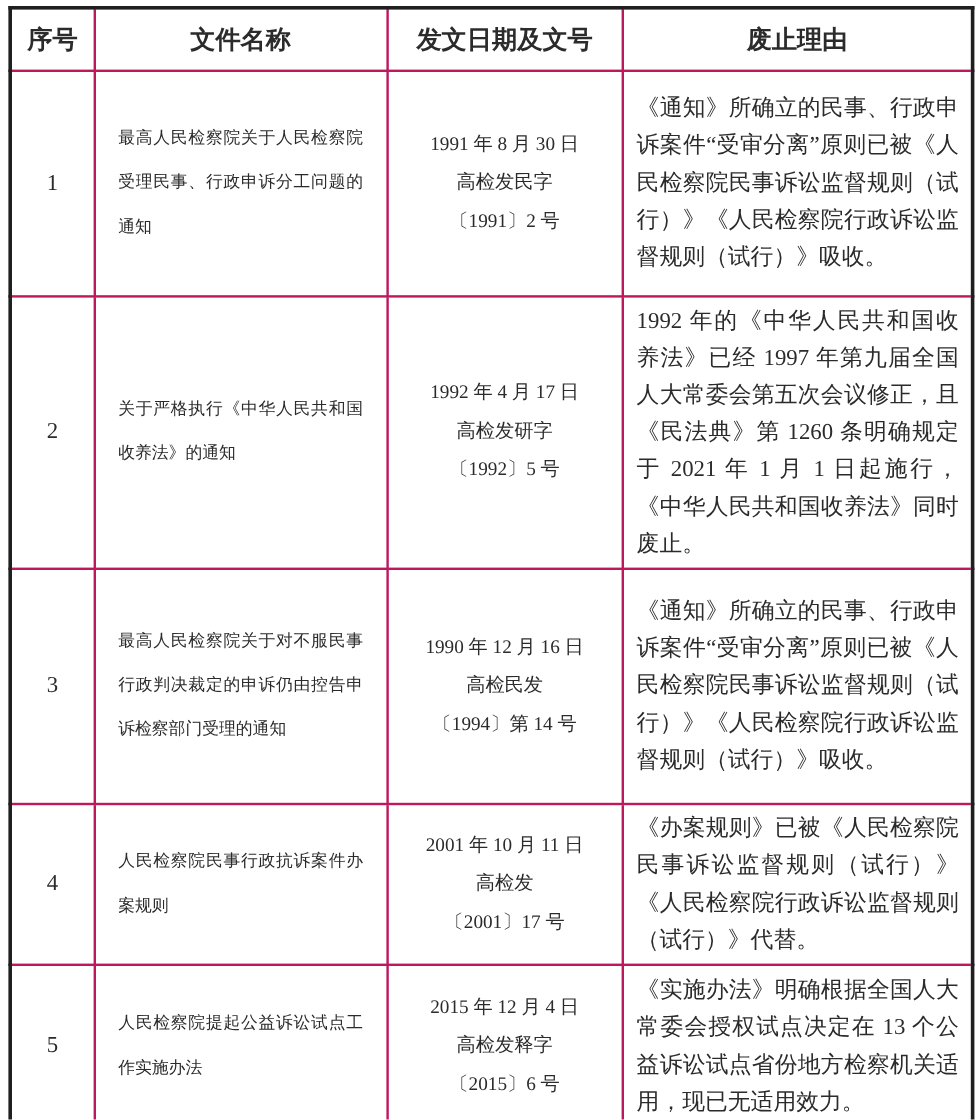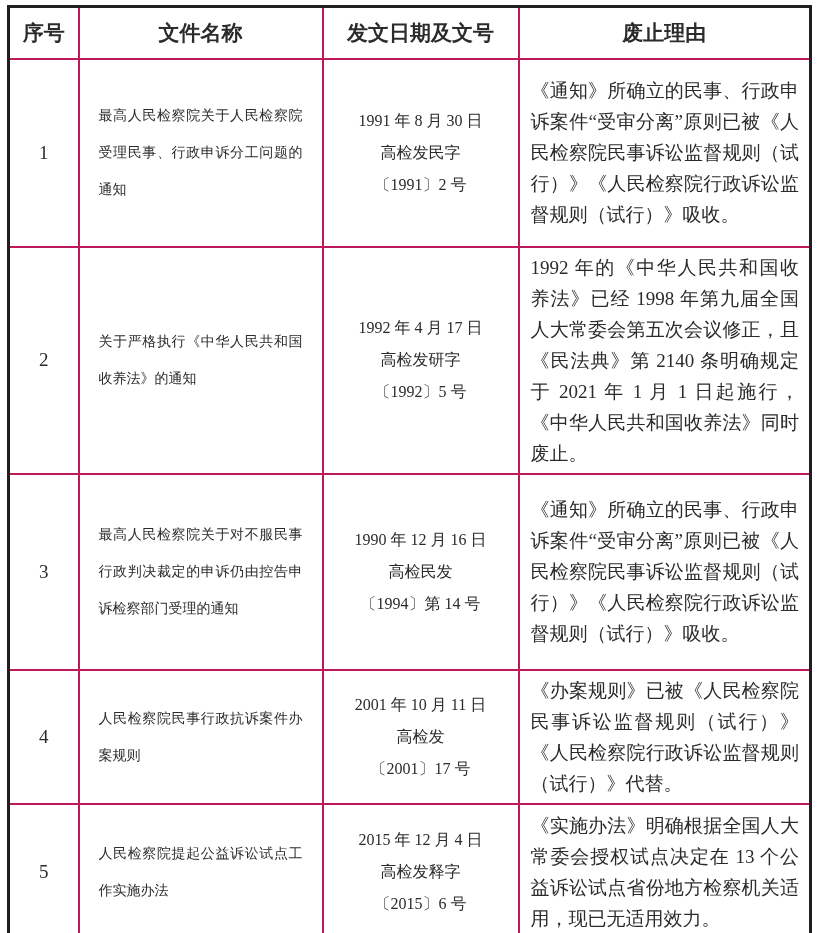--- a/index.html
+++ b/index.html
@@ -101,21 +101,21 @@
         <td class="c-reason">《通知》所确立的民事、行政申诉案件“受审分离”原则已被《人民检察院民事诉讼监督规则（试行）》《人民检察院行政诉讼监督规则（试行）》吸收。</td>
       </tr>
       <tr class="r1">
         <td class="c-seq">2</td>
         <td class="c-name">关于严格执行《中华人民共和国收养法》的通知</td>
         <td class="c-date">
           <div>1992 年 4 月 17 日</div>
           <div>高检发研字</div>
           <div>〔1992〕5 号</div>
         </td>
-        <td class="c-reason">1992 年的《中华人民共和国收养法》已经 1998 年第九届全国人大常委会第五次会议修正，且《民法典》第 2140 条明确规定于 2021 年 1 月 1 日起施行，《中华人民共和国收养法》同时废止。</td>
+        <td class="c-reason">1992 年的《中华人民共和国收养法》已经 1997 年第九届全国人大常委会第五次会议修正，且《民法典》第 1260 条明确规定于 2021 年 1 月 1 日起施行，《中华人民共和国收养法》同时废止。</td>
       </tr>
       <tr class="r2">
         <td class="c-seq">3</td>
         <td class="c-name">最高人民检察院关于对不服民事行政判决裁定的申诉仍由控告申诉检察部门受理的通知</td>
         <td class="c-date">
           <div>1990 年 12 月 16 日</div>
           <div>高检民发</div>
           <div>〔1994〕第 14 号</div>
         </td>
         <td class="c-reason">《通知》所确立的民事、行政申诉案件“受审分离”原则已被《人民检察院民事诉讼监督规则（试行）》《人民检察院行政诉讼监督规则（试行）》吸收。</td>

